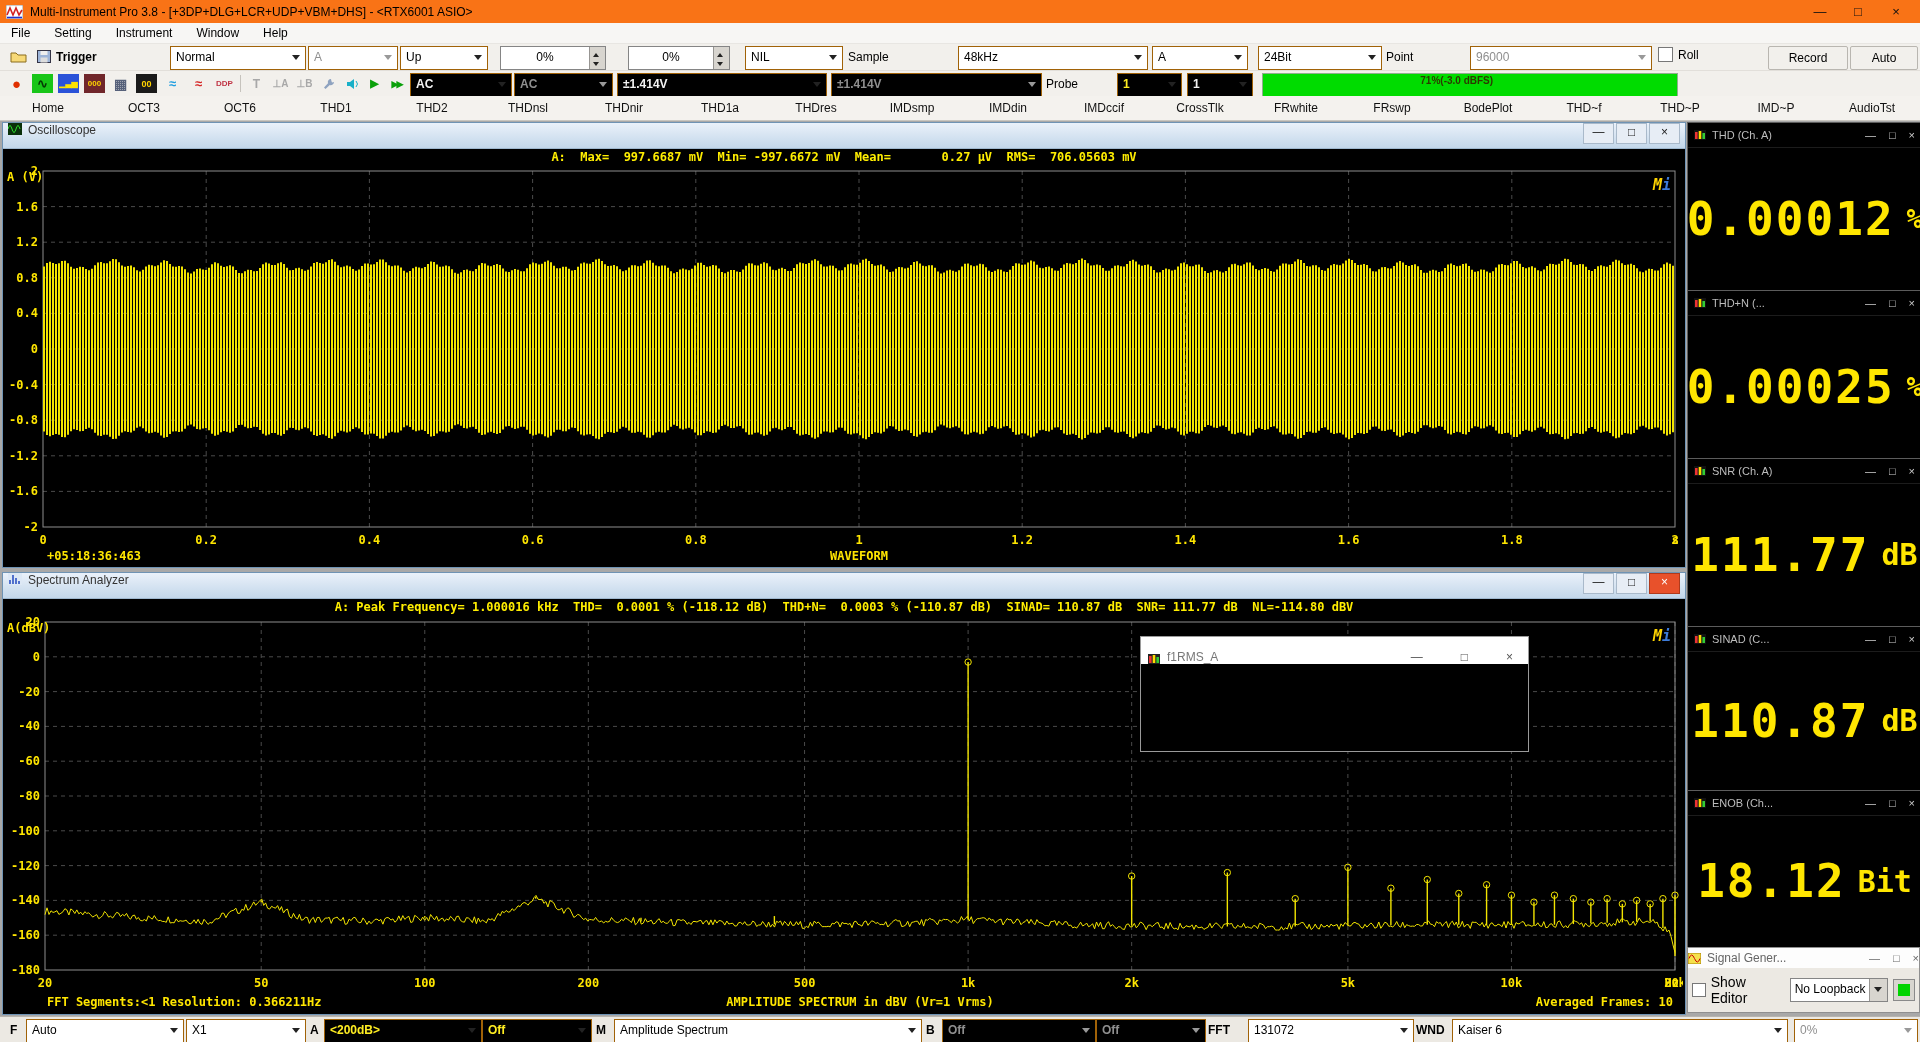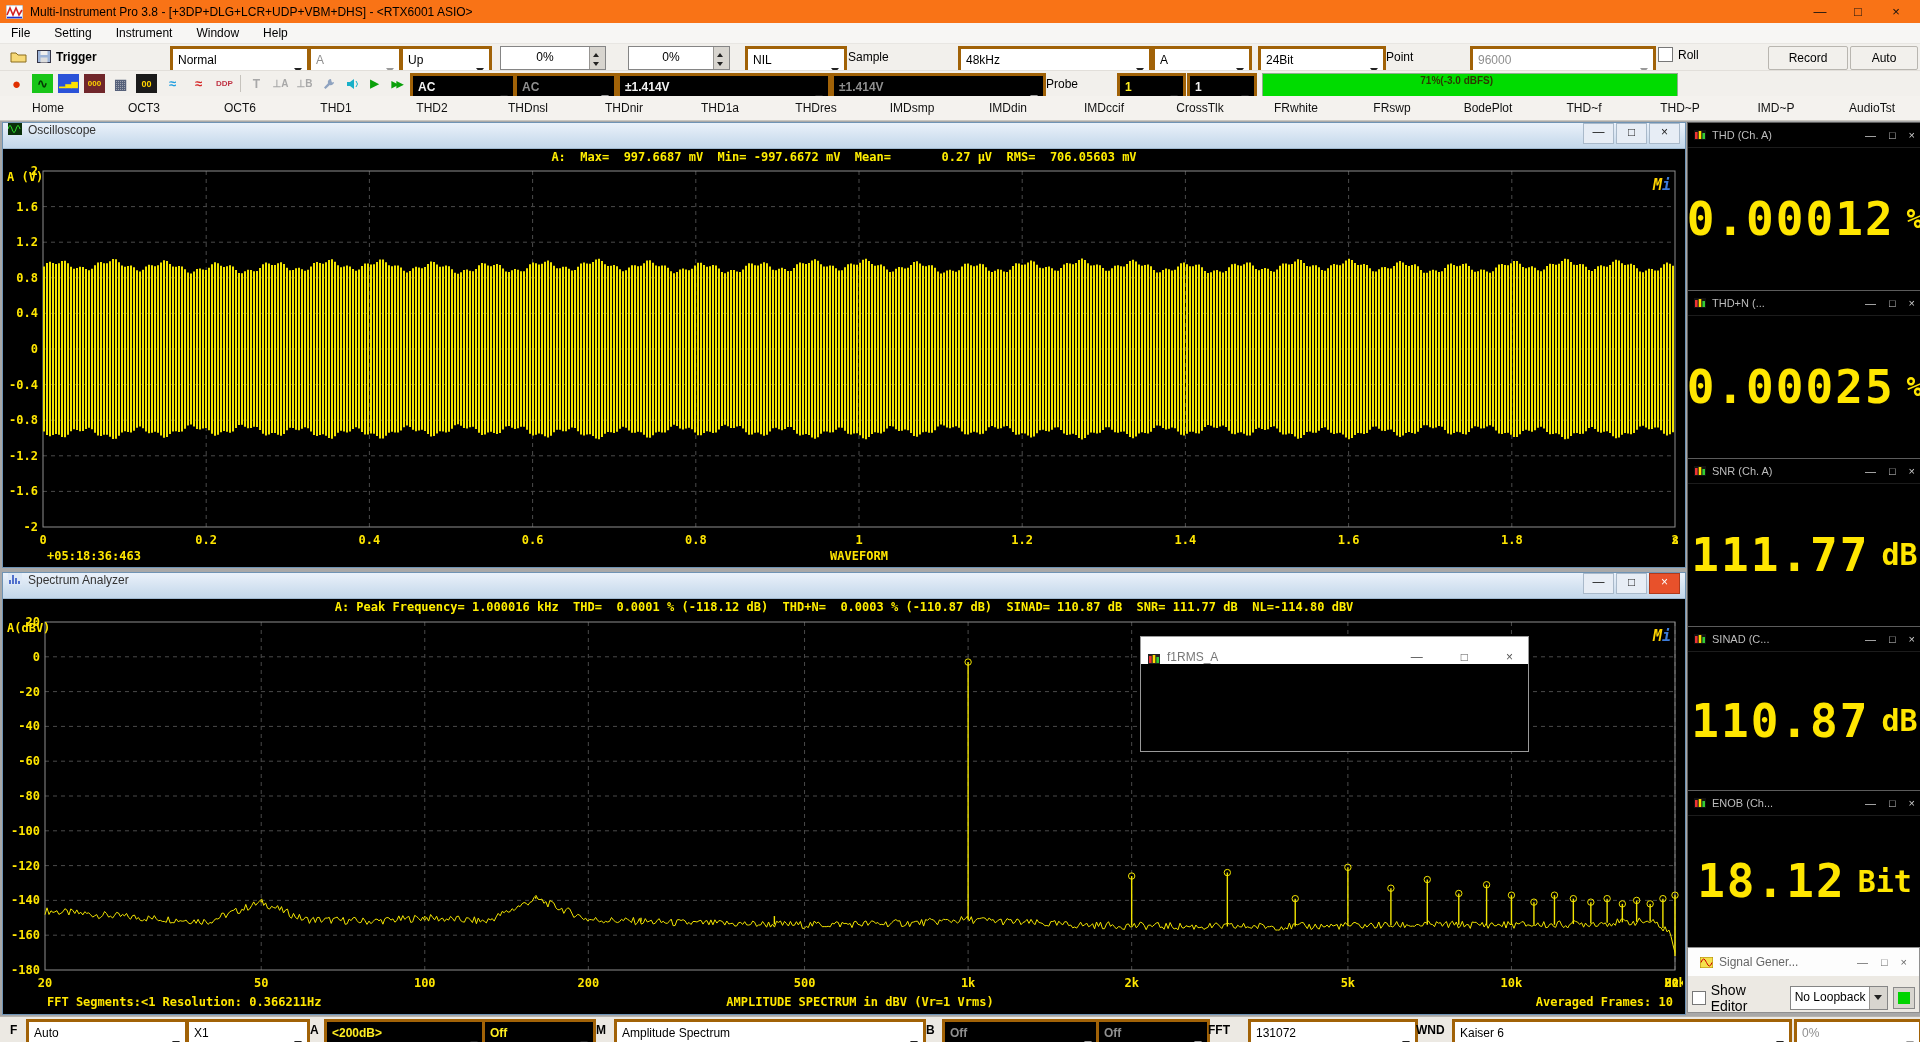--- a/index.html
+++ b/index.html
@@ -11,21 +11,21 @@
   #titlebar .t{white-space:nowrap}
   .winctl{margin-left:auto;display:flex;gap:18px;padding-right:8px}
   .winctl span{font-size:13px;color:#111;width:20px;text-align:center}
   #menubar{left:0;top:23px;width:1920px;height:21px;background:#f7f6f4;display:flex;align-items:center;gap:24px;padding:0 11px;border-bottom:1px solid #e8e6e2}
   #tb1{left:0;top:44px;width:1920px;height:26px;background:#f2f0ec}
   #tb2{left:0;top:70px;width:1920px;height:26px;background:#f2f0ec;border-top:1px solid #e2dfda}
   #tabsrow{left:0;top:96px;width:1920px;height:25px;background:#f4f2ee;display:flex;border-bottom:1px solid #c9c6c0}
   .tab{flex:1;text-align:center;line-height:25px;color:#111;white-space:nowrap}
   .lab{position:absolute;line-height:22px;top:2px;white-space:nowrap}
   
-  .dd{position:absolute;top:2px;height:22px;background:#fff;border:3px solid #a16207;display:flex;align-items:center}
+  .dd{position:absolute;top:2px;height:22px;background:#fff;border:1px solid #a16207;display:flex;align-items:flex-start}
   .dd .v{flex:1;padding:0 5px;line-height:20px;white-space:nowrap;overflow:hidden}
   .dd .arw{width:17px;background:#d8d5cf;border-left:1px solid #979592;position:relative}
   .dd .arw::after{content:"";position:absolute;left:4px;top:8px;border:4px solid transparent;border-top:5px solid #222}
   .dd.dis .v{color:#8f8f8f}
   .dd.dis .arw::after{border-top-color:#999}
   .dd.blk{background:#000}
   .dd.blk .v{color:#ffee22;font-weight:bold}
   .dd.blk.wv .v{color:#f2f2f2}
   .dd.blk.dis .v{color:#8f8f8f}
   .spin{position:absolute;top:2px;height:22px;background:#fff;border:1px solid #858585;display:flex}
@@ -58,21 +58,21 @@
   .mval .unit{font-size:30px}
   .mval .unit.pc{font-size:26px}
   
   #f1rms{left:1140px;top:636px;width:389px;height:116px;background:#000;border:1px solid #9a9a9a;z-index:30}
   #f1rms .ftitle{height:27px;background:#fff;display:flex;align-items:flex-end;gap:7px;padding:0 7px;color:#777;font-size:12px}
   #f1rms .fbtns{margin-left:auto;display:flex;gap:38px;color:#555;padding-right:8px}
   #f1rms .fval{position:absolute;left:0;right:0;top:27px;bottom:0;display:flex;align-items:center;justify-content:center;
         color:#ffe600;font-family:"DejaVu Sans Mono",monospace;font-weight:bold;font-size:48px;letter-spacing:5px;white-space:pre}
   
   #siggen{left:1687px;top:947px;width:233px;height:66px;background:#ece9e3;border:1px solid #8f8f8f}
-  #siggen .stitle{height:28px;background:#fdfdfd;display:flex;align-items:center;gap:6px;padding:0 12px;color:#666}
+  #siggen .stitle{height:20px;background:#fdfdfd;display:flex;align-items:center;gap:6px;padding:0 0;color:#666}
   #siggen .sbody{display:flex;align-items:center;gap:5px;padding:6px 4px}
   #siggen .dd2{height:22px;background:#fff;border:1px solid #858585;display:flex;flex:1}
   #siggen .dd2 .v{flex:1;padding:0 4px;line-height:20px;white-space:nowrap;overflow:hidden}
   #siggen .dd2 .arw{width:17px;background:#d8d5cf;border-left:1px solid #979592;position:relative}
   #siggen .dd2 .arw::after{content:"";position:absolute;left:4px;top:8px;border:4px solid transparent;border-top:5px solid #222}
   .greenbtn{width:20px;height:20px;background:#d8d5cf;border:1px solid #8a8a8a;display:flex;align-items:center;justify-content:center}
   .greenbtn i{width:12px;height:12px;background:#00d400;display:block}
   
   #levelbar{position:absolute;left:1262px;top:2px;width:414px;height:22px;background:#00dc00;border:1px solid #8fae8f}
   #levelbar .pt{position:absolute;left:38%;top:1px;font-size:10px;font-weight:bold;color:#2c3a00;white-space:nowrap}

